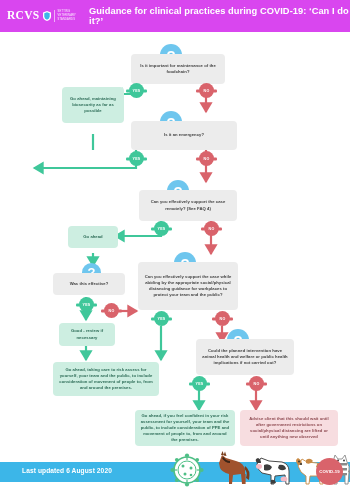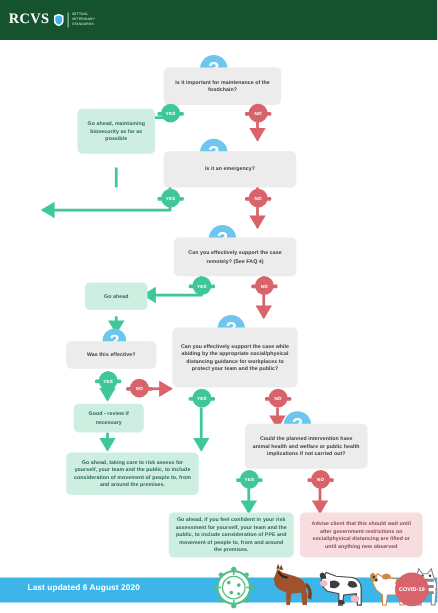--- a/index.html
+++ b/index.html
@@ -7,21 +7,21 @@
     width: 350px; height: 490px;
     background: #ffffff;
     font-family: "Liberation Sans", sans-serif;
     overflow: hidden;
   }
   #page { position: relative; width: 350px; height: 490px; background: #fff; }
 
   
   .header {
     position: absolute; left: 0; top: 0; width: 350px; height: 32px;
-    background: #14532d;
+    background: #d946ef;
     display: flex; align-items: center;
   }
   .logo-wrap {
     display: flex; align-items: center; margin-left: 7px; gap: 3px;
   }
   .logo-main {
     color: #ffffff; font-size: 11.5px; font-weight: bold;
     letter-spacing: .3px; line-height: 1;
     font-family: "Liberation Serif", serif;
   }
@@ -111,20 +111,21 @@
       <svg class="logo-shield" viewBox="0 0 8 10">
         <path d="M4 0 L8 1.6 L8 5.5 Q8 8.6 4 10 Q0 8.6 0 5.5 L0 1.6 Z" fill="#ffffff"></path>
         <path d="M4 1.3 L6.7 2.3 L6.7 5.4 Q6.7 7.7 4 8.7 Q1.3 7.7 1.3 5.4 L1.3 2.3 Z" fill="#3cb6e8"></path>
       </svg>
       <div class="logo-sub">
         <div>SETTING</div>
         <div>VETERINARY</div>
         <div>STANDARDS</div>
       </div>
     </div>
+    <div class="header-title">Guidance for clinical practices during COVID-19: ‘Can I do it?’</div>
   </div>
 
   <div class="canvas">
 
     <svg class="svg-layer" viewBox="0 0 350 430">
       <defs>
         <marker id="agr" markerWidth="6" markerHeight="6" refX="4.4" refY="3" orient="auto">
           <path d="M0,0 L5,3 L0,6 Z" fill="#3fc79a"></path>
         </marker>
         <marker id="ard" markerWidth="6" markerHeight="6" refX="4.4" refY="3" orient="auto">

